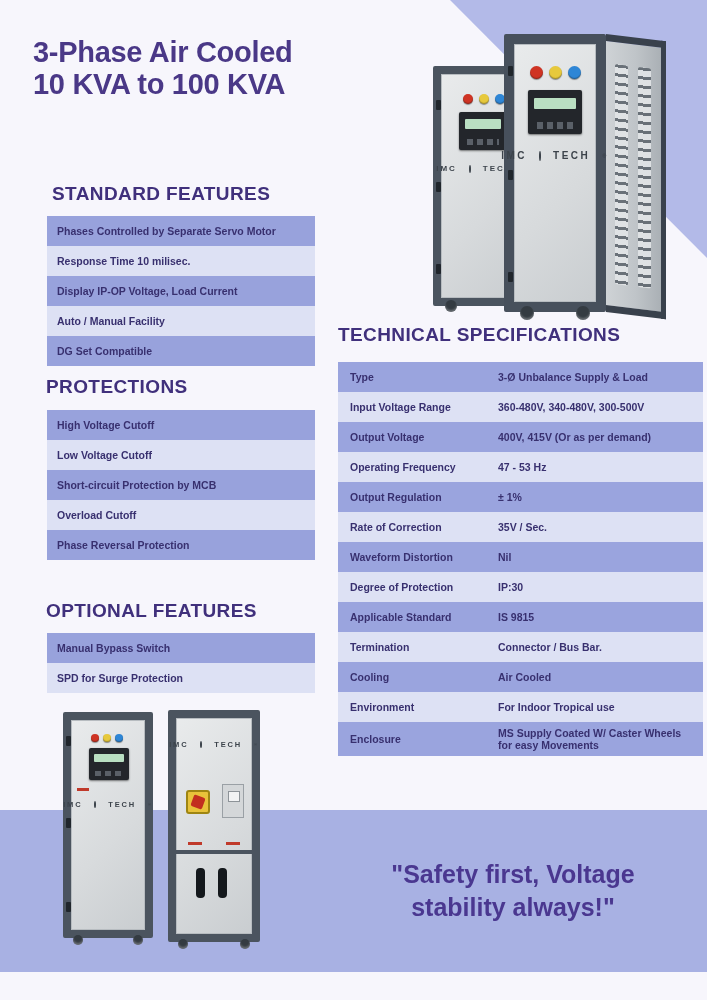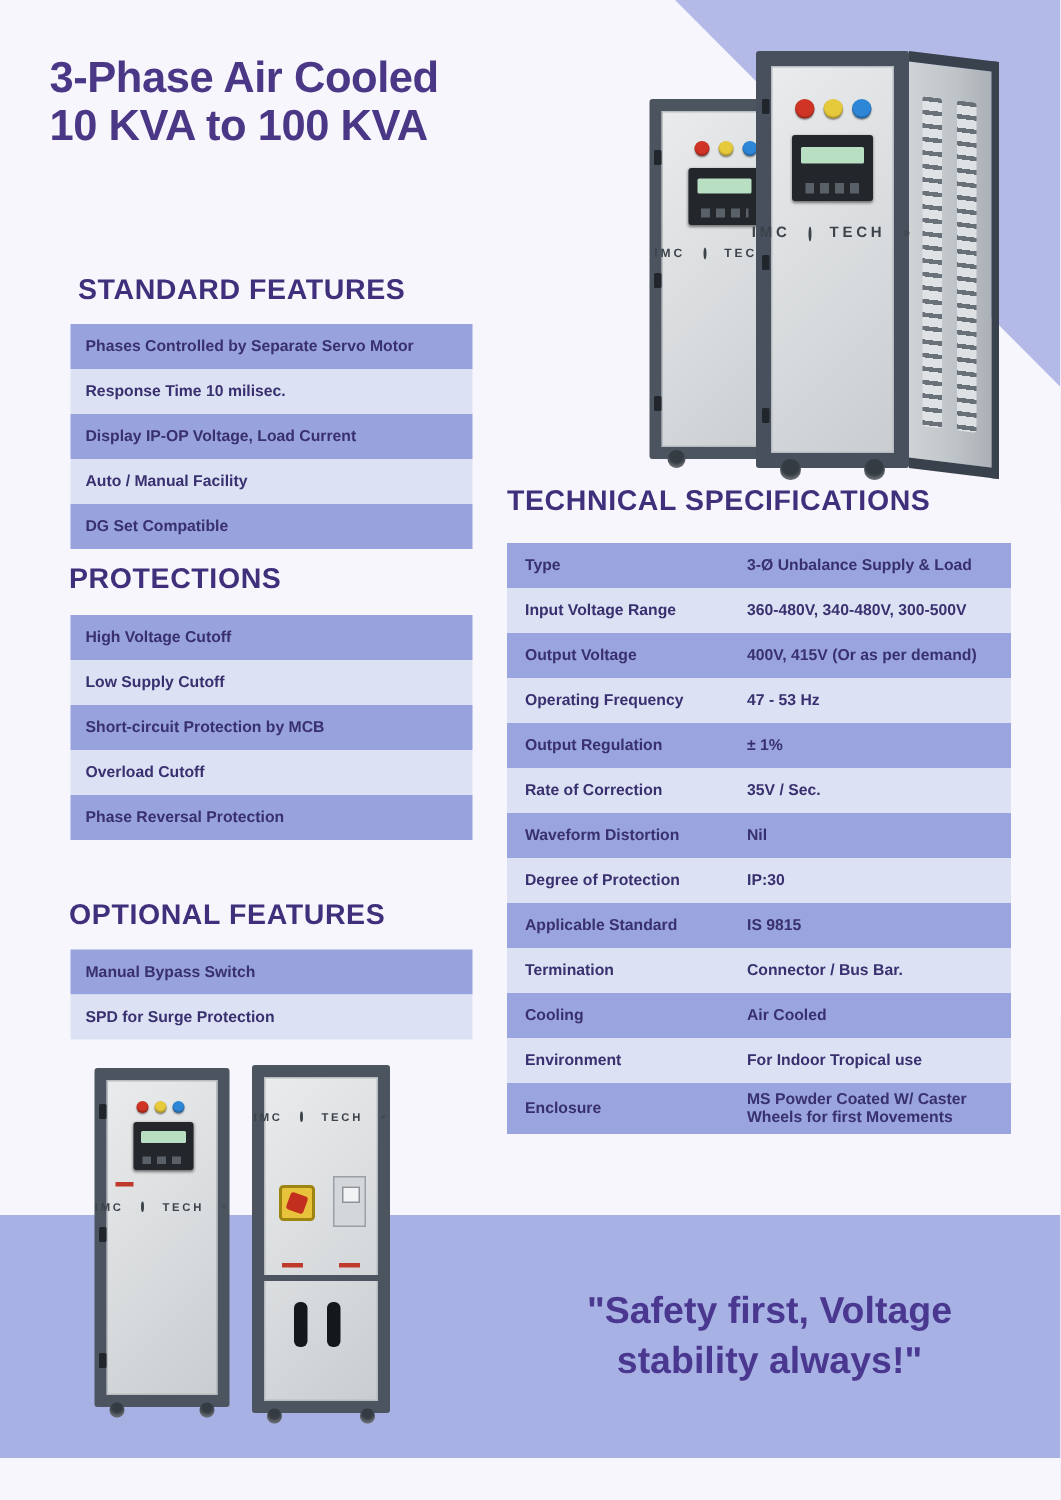--- a/index.html
+++ b/index.html
@@ -41,21 +41,21 @@
   .l-protections{top:410px;}
   .l-optional{top:633px;}
   .rowlist .frow{
     min-height:30px;box-sizing:border-box;display:flex;align-items:center;
     padding:4px 8px 4px 10px;
     font-size:10.5px;font-weight:bold;color:#38306f;
   }
   .rowlist .frow:nth-child(odd){background:#98a2dc;}
   .rowlist .frow:nth-child(even){background:#dde1f4;}
   
-  .spec-table{position:absolute;left:338px;top:362px;width:336px;z-index:2;}
+  .spec-table{position:absolute;left:338px;top:362px;width:365px;z-index:2;}
   .spec-row{
     display:flex;min-height:30px;box-sizing:border-box;
     font-size:10.5px;font-weight:bold;color:#38306f;
   }
   .spec-row:nth-child(odd){background:#9aa4de;}
   .spec-row:nth-child(even){background:#dde1f4;}
   .spec-label{flex:0 0 150px;padding:5px 4px 5px 12px;display:flex;align-items:center;box-sizing:border-box;}
   .spec-value{flex:1;padding:5px 8px 5px 10px;display:flex;align-items:center;box-sizing:border-box;}
   
   .quote{
@@ -215,21 +215,21 @@
     <div class="frow">Phases Controlled by Separate Servo Motor</div>
     <div class="frow">Response Time 10 milisec.</div>
     <div class="frow">Display IP-OP Voltage, Load Current</div>
     <div class="frow">Auto / Manual Facility</div>
     <div class="frow">DG Set Compatible</div>
   </div>
 
   <div class="sec-head h-protections">PROTECTIONS</div>
   <div class="rowlist l-protections">
     <div class="frow">High Voltage Cutoff</div>
-    <div class="frow">Low Supply Cutoff</div>
+    <div class="frow">Low Voltage Cutoff</div>
     <div class="frow">Short-circuit Protection by MCB</div>
     <div class="frow">Overload Cutoff</div>
     <div class="frow">Phase Reversal Protection</div>
   </div>
 
   <div class="sec-head h-optional">OPTIONAL FEATURES</div>
   <div class="rowlist l-optional">
     <div class="frow">Manual Bypass Switch</div>
     <div class="frow">SPD for Surge Protection</div>
   </div>
@@ -279,21 +279,21 @@
     <div class="spec-row">
       <div class="spec-label">Cooling</div>
       <div class="spec-value">Air Cooled</div>
     </div>
     <div class="spec-row">
       <div class="spec-label">Environment</div>
       <div class="spec-value">For Indoor Tropical use</div>
     </div>
     <div class="spec-row">
       <div class="spec-label">Enclosure</div>
-      <div class="spec-value">MS Powder Coated W/ Caster Wheels for first Movements</div>
+      <div class="spec-value">MS Supply Coated W/ Caster Wheels for easy Movements</div>
     </div>
   </div>
 
   <div class="duo">
     <div class="cab cab-c">
       <div class="door"></div>
       <div class="hinge" style="left:-3px;top:18px;"></div>
       <div class="hinge" style="left:-3px;top:100px;"></div>
       <div class="hinge" style="left:-3px;top:184px;"></div>
       <div class="btn-row" style="left:22px;top:16px;gap:4px;">

